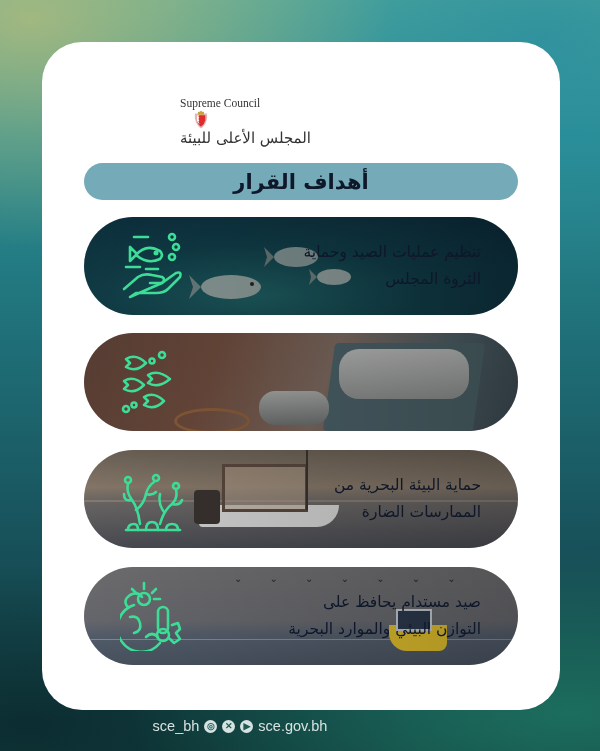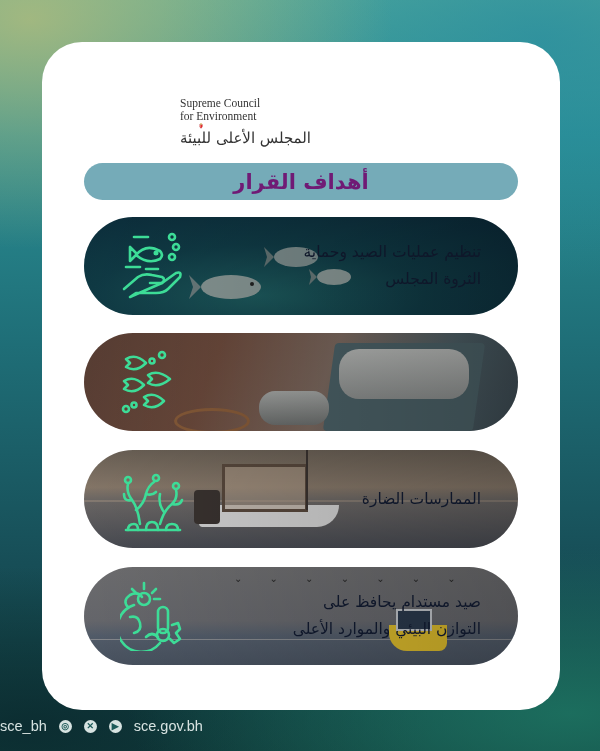--- a/index.html
+++ b/index.html
@@ -12,54 +12,53 @@
   .bg-bottom{position:absolute;left:0;top:500px;width:600px;height:251px;
     background:radial-gradient(ellipse at 95% 85%,rgba(30,120,100,.8),rgba(30,120,100,0) 55%),
                radial-gradient(ellipse at 5% 90%,rgba(10,40,45,.8),rgba(10,40,45,0) 50%);}
   .card{position:absolute;left:42px;top:42px;width:518px;height:668px;background:#fff;border-radius:40px;}
   .logo{position:absolute;left:180px;top:97px;width:240px;height:50px;display:flex;align-items:flex-start;flex-direction:column;}
   .logo-en{font-family:"Liberation Serif",serif;font-size:11.5px;line-height:13px;color:#333;width:98px;text-align:left;}
   .emblem{width:34px;height:44px;margin:0 8px 0 4px;}
   .logo-ar{font-family:"DejaVu Serif",serif;font-size:15px;color:#333;direction:rtl;white-space:nowrap;}
   .title-pill{position:absolute;left:84px;top:163px;width:434px;height:37px;border-radius:19px;background:#75abb8;
     display:flex;align-items:center;justify-content:center;}
-  .title-pill span{color:#701a75;font-weight:bold;font-size:21px;direction:rtl;}
+  .title-pill span{color:#0f172a;font-weight:bold;font-size:21px;direction:rtl;}
   .row{position:absolute;left:84px;width:434px;height:98px;border-radius:49px;overflow:hidden;}
   .row .photo{position:absolute;inset:0;}
   .row .shade{position:absolute;inset:0;background:linear-gradient(90deg,rgba(0,0,0,.05),rgba(0,0,0,.25));}
   .row .text{position:absolute;right:37px;top:0;height:100%;display:flex;flex-direction:column;justify-content:center;
     direction:rtl;text-align:right;color:#0f172a;font-weight:normal;font-size:15.5px;line-height:27px;}
   .row .text span{display:block;white-space:nowrap;}
   .row .icon{position:absolute;left:36px;top:14px;width:66px;height:70px;}
   .row1{top:217px;}
   .row1 .photo{background:radial-gradient(ellipse at 40% 80%,#1d5b5e 0%,#103c47 45%,#0b2a3a 100%);}
   .row2{top:333px;}
   .row2 .photo{background:linear-gradient(110deg,#5a3f35 0%,#6d4b3d 30%,#7d6a60 55%,#4d5f66 80%,#3d4a52 100%);}
   .row3{top:450px;}
   .row3 .photo{background:linear-gradient(180deg,#6d6358 0%,#8a7b6c 38%,#6e6a68 52%,#4a4d55 100%);}
   .row4{top:567px;}
   .row4 .photo{background:linear-gradient(180deg,#717173 0%,#6a6b70 55%,#56606e 70%,#4b5563 100%);}
   .fish{position:absolute;}
-  .footer{position:absolute;left:0;top:718px;width:480px;display:flex;align-items:center;
-    color:#d7e3e1;font-family:"Liberation Sans",sans-serif;font-size:14.5px;gap:12px;}
+  .footer{position:absolute;left:0;top:718px;width:480px;display:flex;justify-content:center;align-items:center;
+    color:#d7e3e1;font-family:"Liberation Sans",sans-serif;font-size:14.5px;gap:5px;}
   .soc{width:13px;height:13px;border-radius:50%;background:#d7e3e1;display:inline-flex;align-items:center;justify-content:center;
     font-size:9px;color:#1d5a58;font-weight:bold;}
 </style>
 </head>
 <body>
 
 <div class="bg-top"></div>
 <div class="bg-bottom"></div>
 
 <div class="card"></div>
 
 <div class="logo">
   <div class="logo-en">
     <div>Supreme Council</div>
-    <div>for Environment</div>
   </div>
   <svg class="emblem" viewBox="0 0 34 44">
     <path d="M3 8 Q1 20 6 30 Q12 40 17 43 Q22 40 28 30 Q33 20 31 8 Z" fill="#a0333a" opacity=".35"></path>
     <path d="M7 12 L27 12 L27 24 Q25 34 17 39 Q9 34 7 24 Z" fill="#e22a2a"></path>
     <path d="M7 12 L13 12 L11 15 L13 18 L11 21 L13 24 L11 27 L14 33 Q9 30 7 24 Z" fill="#fff"></path>
     <rect x="10" y="4" width="14" height="7" rx="2" fill="#c9a23a"></rect>
     <circle cx="17" cy="4" r="2" fill="#c9a23a"></circle>
   </svg>
   <div class="logo-ar">المجلس الأعلى للبيئة</div>
 </div>
@@ -142,20 +141,21 @@
       <path d="M52 40 Q60 42 62 36"></path>
     <path d="M44 48 Q38 40 40 30"></path>
     <circle cx="8" cy="16" r="3"></circle>
       <circle cx="36" cy="14" r="3"></circle>
       <circle cx="56" cy="22" r="3"></circle>
     <path d="M8 66 Q8 60 14 60 Q18 60 18 66"></path>
       <path d="M26 66 Q26 58 32 58 Q38 58 38 66"></path>
       <path d="M46 66 Q46 60 52 60 Q58 60 58 66"></path>
   </svg>
   <div class="text">
+    <span>حماية البيئة البحرية من</span>
     <span>الممارسات الضارة</span>
   </div>
 </div>
 
 <div class="row row4">
   <div class="photo">
     <div style="position:absolute;left:0;top:72px;width:434px;height:1px;background:#8a8d92;"></div>
     <div style="position:absolute;left:305px;top:58px;width:58px;height:26px;background:#e3c12e;border-radius:0 0 8px 18px;"></div>
     <div style="position:absolute;left:312px;top:42px;width:32px;height:18px;background:#2c3b4f;border:2px solid #c9cdd2;"></div>
     <div style="position:absolute;left:150px;top:6px;font-size:10px;color:#2a2a2a;letter-spacing:12px;">⌄ ⌄ ⌄ ⌄ ⌄ ⌄ ⌄</div>
@@ -170,21 +170,21 @@
     <path d="M8 26 Q2 20 10 14 Q18 10 22 16"></path>
     <path d="M14 24 A24 24 0 1 0 40 62"></path>
     <path d="M10 36 Q18 34 20 42 Q22 50 14 52"></path>
     <path d="M26 56 Q32 50 38 56"></path>
     <rect x="38" y="26" width="10" height="26" rx="5"></rect>
     <circle cx="43" cy="54" r="6"></circle>
     <path d="M52 44 L58 42 L60 48 L56 52 L60 58 L54 62 L50 58"></path>
   </svg>
   <div class="text">
     <span>صيد مستدام يحافظ على</span>
-    <span>التوازن البيئي والموارد الأعلى</span>
+    <span>التوازن البيئي والموارد البحرية</span>
   </div>
 </div>
 
 <div class="footer">
   <span>sce_bh</span>
   <span class="soc">◎</span>
   <span class="soc">✕</span>
   <span class="soc">▶</span>
   <span>sce.gov.bh</span>
 </div>

